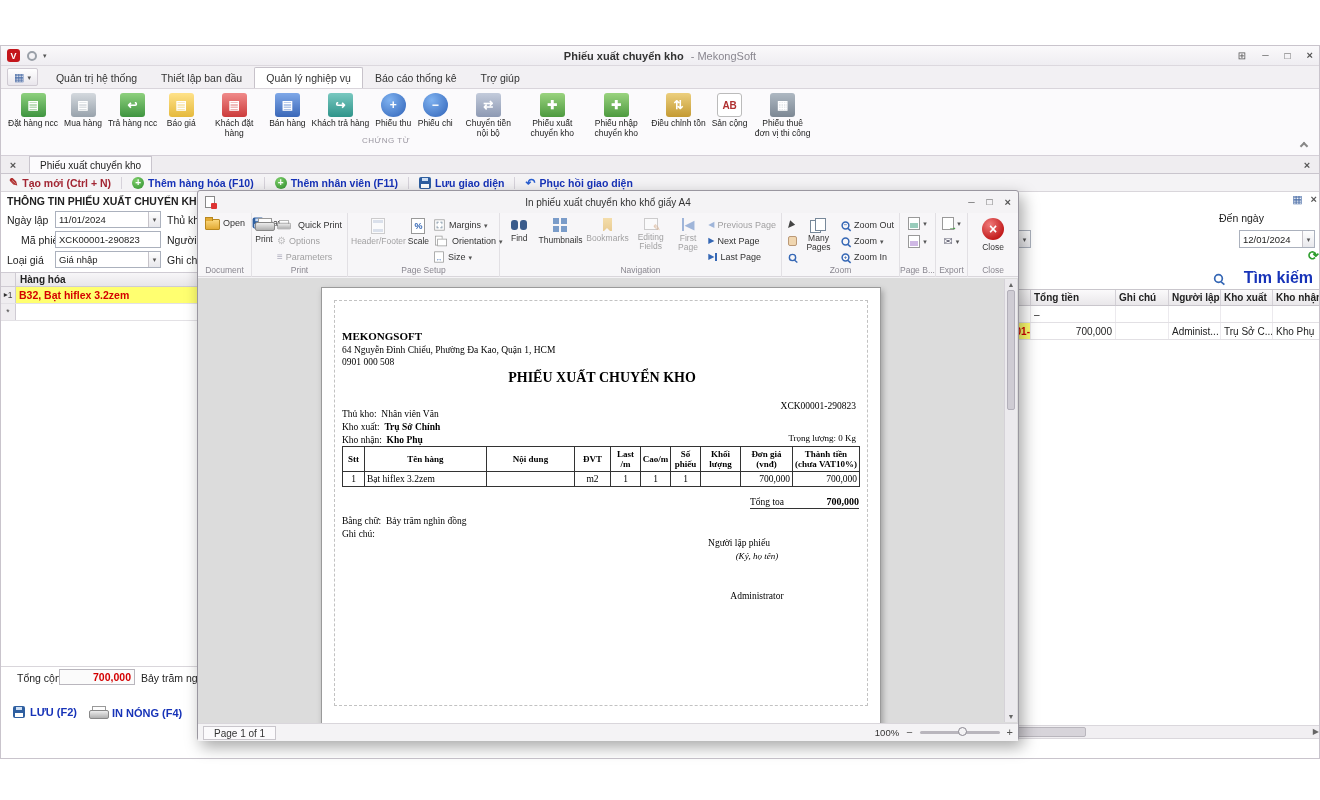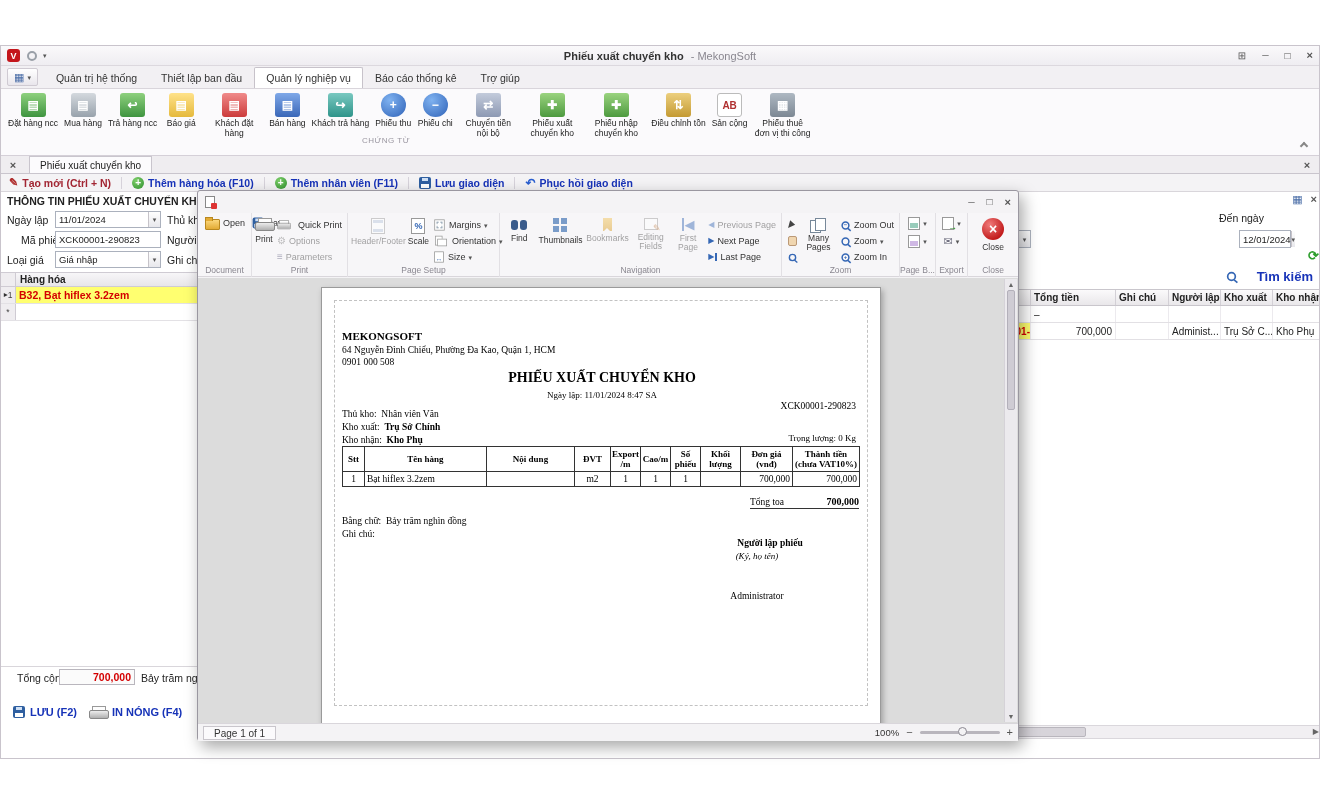--- a/index.html
+++ b/index.html
@@ -60,25 +60,25 @@
 .inp-caret{margin-left:auto;width:12px;align-self:stretch;background:linear-gradient(#fefefe,#e8e8ec);border-left:1px solid #c6c3c9;display:flex;align-items:center;justify-content:center}
 .lp-grid{position:absolute;left:0;top:80px;width:420px;font-size:10px}
 .lg-head{display:flex;height:15px;background:linear-gradient(#f7f6f8,#e8e6ea);border-top:1px solid #cfcbd3;border-bottom:1px solid #cfcbd3;font-weight:bold}
 .lg-num{width:15px;border-right:1px solid #cfcbd3;background:#efedf0;display:flex;align-items:center;justify-content:center;font-size:8.5px;color:#444}
 .lg-main{flex:1;display:flex;align-items:center;padding-left:4px}
 .lg-row{display:flex;height:17px;border-bottom:1px solid #e3e1e5}
 .lg-cell{flex:1;display:flex;align-items:center;padding-left:3px;overflow:hidden;white-space:nowrap}
 .lg-row.sel .lg-cell{background:#ffff70;color:#d40000;font-weight:bold;font-size:10.5px}
 .lp-sep{position:absolute;left:0;top:474px;width:420px;border-top:1px solid #d9d6db}
 .total-box{position:absolute;left:58px;top:477px;width:76px;height:16px;border:1px solid #b9b6bd;background:#fbfbfb;display:flex;align-items:center;justify-content:flex-end;padding:0 3px;font-size:10.5px;font-weight:bold;color:#d40000}
-.lp-btn{position:absolute;display:flex;gap:5px;font-size:11px;font-weight:bold;color:#1733b8;white-space:nowrap}
+.lp-btn{position:absolute;display:flex;align-items:center;gap:5px;font-size:11px;font-weight:bold;color:#1733b8;white-space:nowrap}
 .right-panel{position:absolute;left:1006px;top:0;width:314px;height:549px}
 .rp-icons{position:absolute;right:4px;top:2px;display:flex;gap:8px;align-items:center}
 .combo{position:absolute;background:#fff;border:1px solid #abb1bd;height:18px;display:flex;align-items:center;padding-left:3px;font-size:9.5px}
-.rp-search{position:absolute;right:8px;top:77px;display:flex;gap:20px;align-items:center;font-size:13px;font-weight:bold;color:#1733b8}
+.rp-search{position:absolute;right:8px;top:77px;display:flex;gap:20px;align-items:center;font-size:16px;font-weight:bold;color:#1733b8}
 .rp-grid{position:absolute;left:0;top:97px;width:314px;font-size:10px}
 .rg-head{display:flex;height:17px;background:linear-gradient(#fbfafb,#e9e7ea);border-top:1px solid #c9c6cc;border-bottom:1px solid #c9c6cc;font-weight:bold;color:#222}
 .rg-head>div{border-right:1px solid #d3d0d6;padding:0 3px;display:flex;align-items:center;overflow:hidden;white-space:nowrap}
 .rg-row{display:flex;height:17px;border-bottom:1px solid #e2e0e4}
 .rg-row>div{border-right:1px solid #eceaee;padding:0 3px;display:flex;align-items:center;overflow:hidden;white-space:nowrap}
 .c0{width:24px}.c1{width:85px}.c2{width:53px}.c3{width:52px}.c4{width:52px}.c5{width:48px}
 .cell-code{background:#ffff70;color:#d40000;font-weight:bold}
 .cell-num{justify-content:flex-end}
 .rp-hscroll{position:absolute;left:0;bottom:2px;width:314px;height:14px;background:#f1eff2;border:1px solid #dad7dc;display:flex;align-items:center;padding:0 1px}
 .hthumb{width:70px;height:10px;background:#d7d4da;border:1px solid #b9b6bd;border-radius:2px;margin-left:1px}
@@ -385,21 +385,21 @@
         <div class="rp-icons">
           <span class="gi g-grid"></span>
           <span class="gi g-close-x"></span>
         </div>
         <span class="fl" style="left:212px;top:20px">Đến ngày</span>
         <div class="combo" style="left:-86px;top:38px;width:110px">
           <span class="inp-caret">
               <span class="gi g-caret"></span>
             </span>
         </div>
-        <div class="combo" style="left:232px;top:38px;width:52px">
+        <div class="combo" style="left:232px;top:38px;width:76px">
           <span>12/01/2024</span>
           <span class="inp-caret">
               <span class="gi g-caret"></span>
             </span>
         </div>
         <span class="gi g-refresh" style="position:absolute;right:2px;top:57px"></span>
         <div class="rp-search">
           <span class="icon-mag" style="transform:scale(.85)"></span>
           <span>Tìm kiếm</span>
         </div>
@@ -437,20 +437,21 @@
           <span class="gi g-right" style="margin-left:auto"></span>
         </div>
       </div>
 
     </div>
   </div>
 
   <div class="dialog">
     <div class="dlg-title">
       <span class="ic-preview"></span>
+      <div class="dlg-title-text">In phiếu xuất chuyển kho khổ giấy A4</div>
       <div class="dctls">
         <span class="gi g-min"></span>
         <span class="gi g-max"></span>
         <span class="gi g-close-x"></span>
       </div>
     </div>
 
     <div class="dlg-toolbar">
 
       <div class="tg" style="width:54px">
@@ -637,21 +638,20 @@
       </div>
     </div>
 
     <div class="dlg-content">
       <div class="page">
         <div class="pg-margin"></div>
         <div class="doc-t" style="left:20px;top:42px;font-size:11px;font-weight:bold">MEKONGSOFT</div>
         <div class="doc-t" style="left:20px;top:57px">64 Nguyễn Đình Chiểu, Phường Đa Kao, Quận 1, HCM</div>
         <div class="doc-t" style="left:20px;top:69px">0901 000 508</div>
         <div class="doc-t" style="left:0;width:560px;top:82px;text-align:center;font-size:14px;font-weight:bold">PHIẾU XUẤT CHUYỂN KHO</div>
-        <div class="doc-t" style="left:0;width:560px;top:102px;text-align:center;font-size:9px">Ngày lập: 11/01/2024  8:47 SA</div>
         <div class="doc-t" style="right:24px;top:113px">XCK00001-290823</div>
         <div class="doc-t" style="left:20px;top:121px"><span>Thủ kho:</span>&nbsp;&nbsp;<span>Nhân viên Văn</span></div>
         <div class="doc-t" style="left:20px;top:134px"><span>Kho xuất:</span>&nbsp;&nbsp;<b>Trụ Sở Chính</b></div>
         <div class="doc-t" style="left:20px;top:147px"><span>Kho nhận:</span>&nbsp;&nbsp;<b>Kho Phụ</b></div>
         <div class="doc-t" style="right:24px;top:145px;font-size:9px">Trọng lượng: 0 Kg</div>
 
         <table class="doc-table">
           <colgroup>
             <col style="width:22px">
               <col style="width:122px">
@@ -663,21 +663,21 @@
               <col style="width:40px">
               <col style="width:52px">
               <col style="width:67px">
           </colgroup>
           <tbody>
               <tr>
             <th>Stt</th>
             <th>Tên hàng</th>
             <th>Nội dung</th>
             <th>ĐVT</th>
-            <th>Export /m</th>
+            <th>Last /m</th>
             <th>Cao/m</th>
             <th>Số phiếu</th>
             <th>Khối lượng</th>
             <th>Đơn giá (vnđ)</th>
             <th>Thành tiền (chưa VAT10%)</th>
           </tr>
           <tr>
             <td style="text-align:center">1</td>
             <td>Bạt hiflex 3.2zem</td>
             <td></td>
@@ -692,21 +692,21 @@
         </tbody>
           </table>
 
         <div class="doc-total">
           <span>Tổng toa</span>
           <span class="v">700,000</span>
         </div>
 
         <div class="doc-t" style="left:20px;top:228px"><span>Bằng chữ:</span>&nbsp;&nbsp;<span>Bảy trăm nghìn đồng</span></div>
         <div class="doc-t" style="left:20px;top:241px">Ghi chú:</div>
-        <div class="doc-t" style="left:368px;width:160px;top:250px;text-align:center;font-weight:bold">Người lập phiếu</div>
+        <div class="doc-t" style="left:337px;width:160px;top:250px;text-align:center;font-weight:normal">Người lập phiếu</div>
         <div class="doc-t" style="left:355px;width:160px;top:263px;text-align:center;font-style:italic;font-size:9px">(Ký, họ tên)</div>
         <div class="doc-t" style="left:355px;width:160px;top:303px;text-align:center">Administrator</div>
       </div>
 
       <div class="dlg-vscroll">
         <span class="gi g-up"></span>
         <div class="vtrack">
             <div class="vthumb"></div>
           </div>
         <span class="gi g-down"></span>

